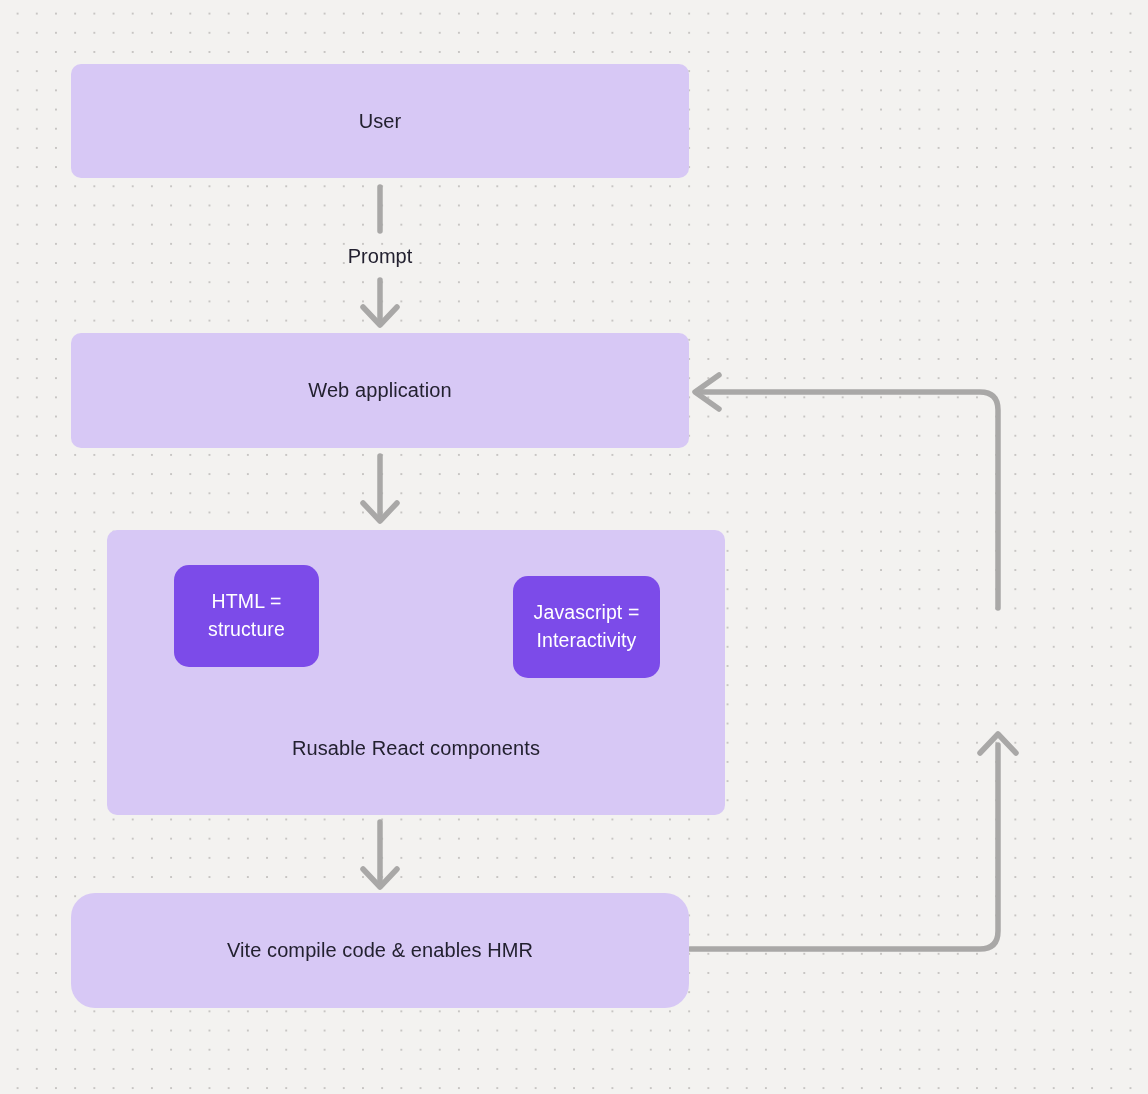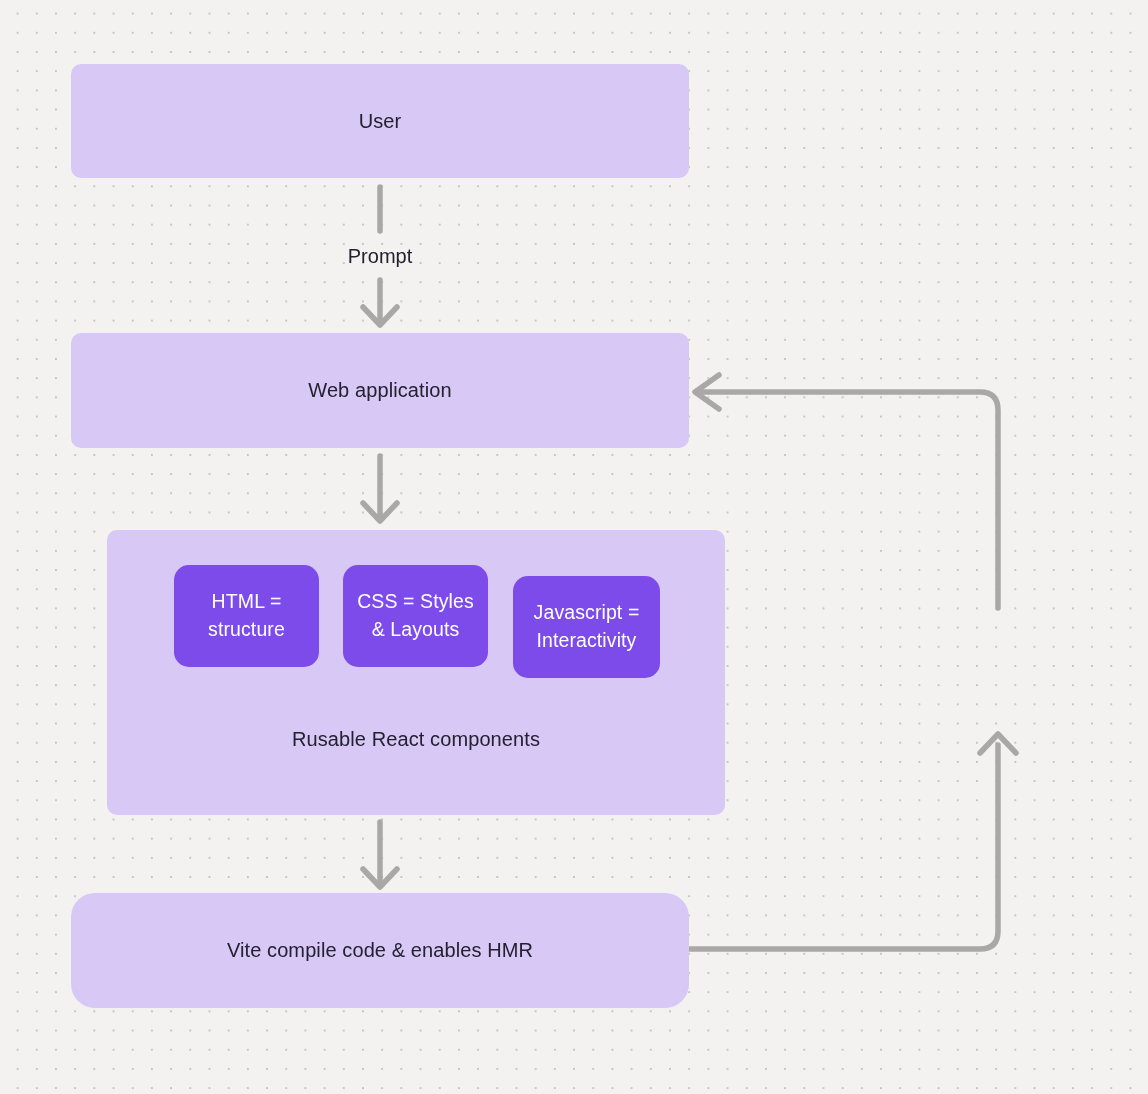--- a/index.html
+++ b/index.html
@@ -57,21 +57,21 @@
     font-size: 19.5px;
     line-height: 1.42;
     padding: 6px 10px;
   }
   .node.pill {
     border-radius: 14px;
   }
   .group-caption {
     position: absolute;
     left: 0;
-    top: 195px;
+    top: 204px;
     width: 100%;
     text-align: center;
     font-size: 20px;
     line-height: 28px;
     color: var(--c-text-dark, #232130);
   }
   .edge-label {
     position: absolute;
     left: 280px;
     top: 243px;
@@ -123,23 +123,20 @@
   <div class="edge-label">Prompt</div>
 
   <div class="node light" id="node-webapp">
     <span>Web application</span>
   </div>
 
   <div class="node light group" id="node-group">
     <div class="node dark" id="node-html">
       <span>HTML = structure</span>
     </div>
-    <div class="node dark" id="node-css">
-      <span>CSS = Styles &amp; Layouts</span>
-    </div>
     <div class="node dark" id="node-js">
       <span>Javascript = Interactivity</span>
     </div>
     <div class="group-caption">Rusable React components</div>
   </div>
 
   <div class="node light" id="node-vite">
     <span>Vite compile code &amp; enables HMR</span>
   </div>
 

